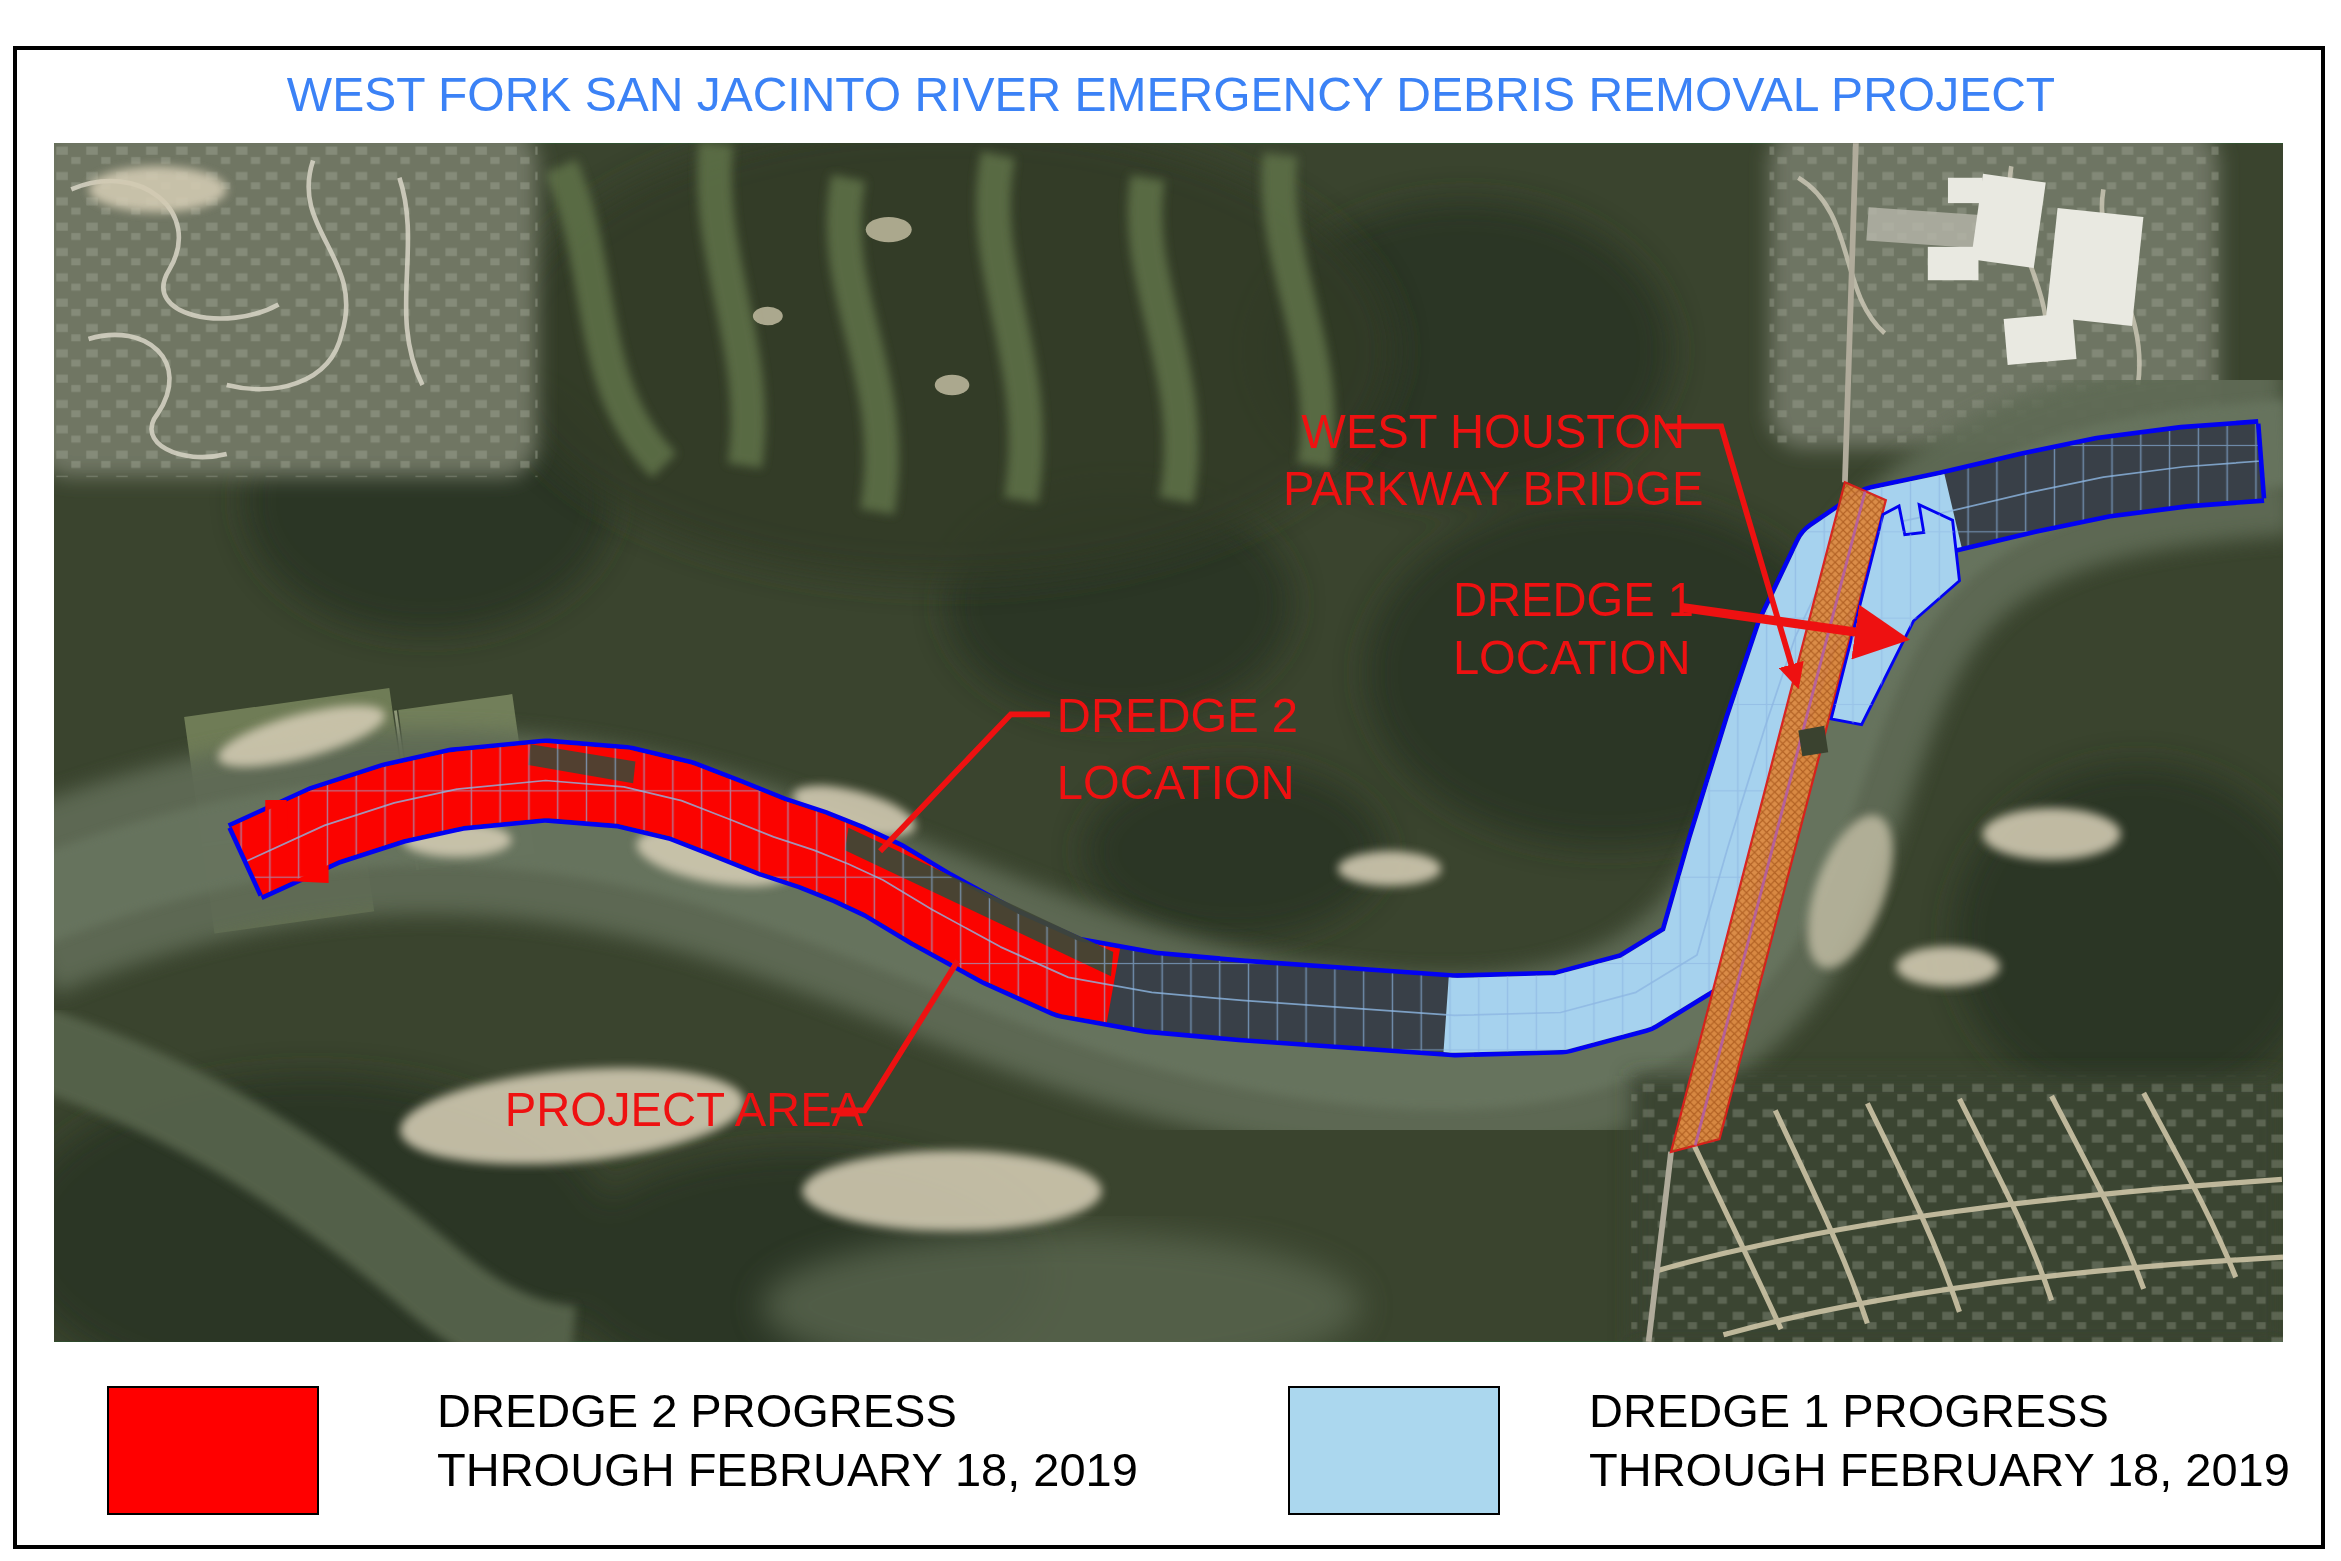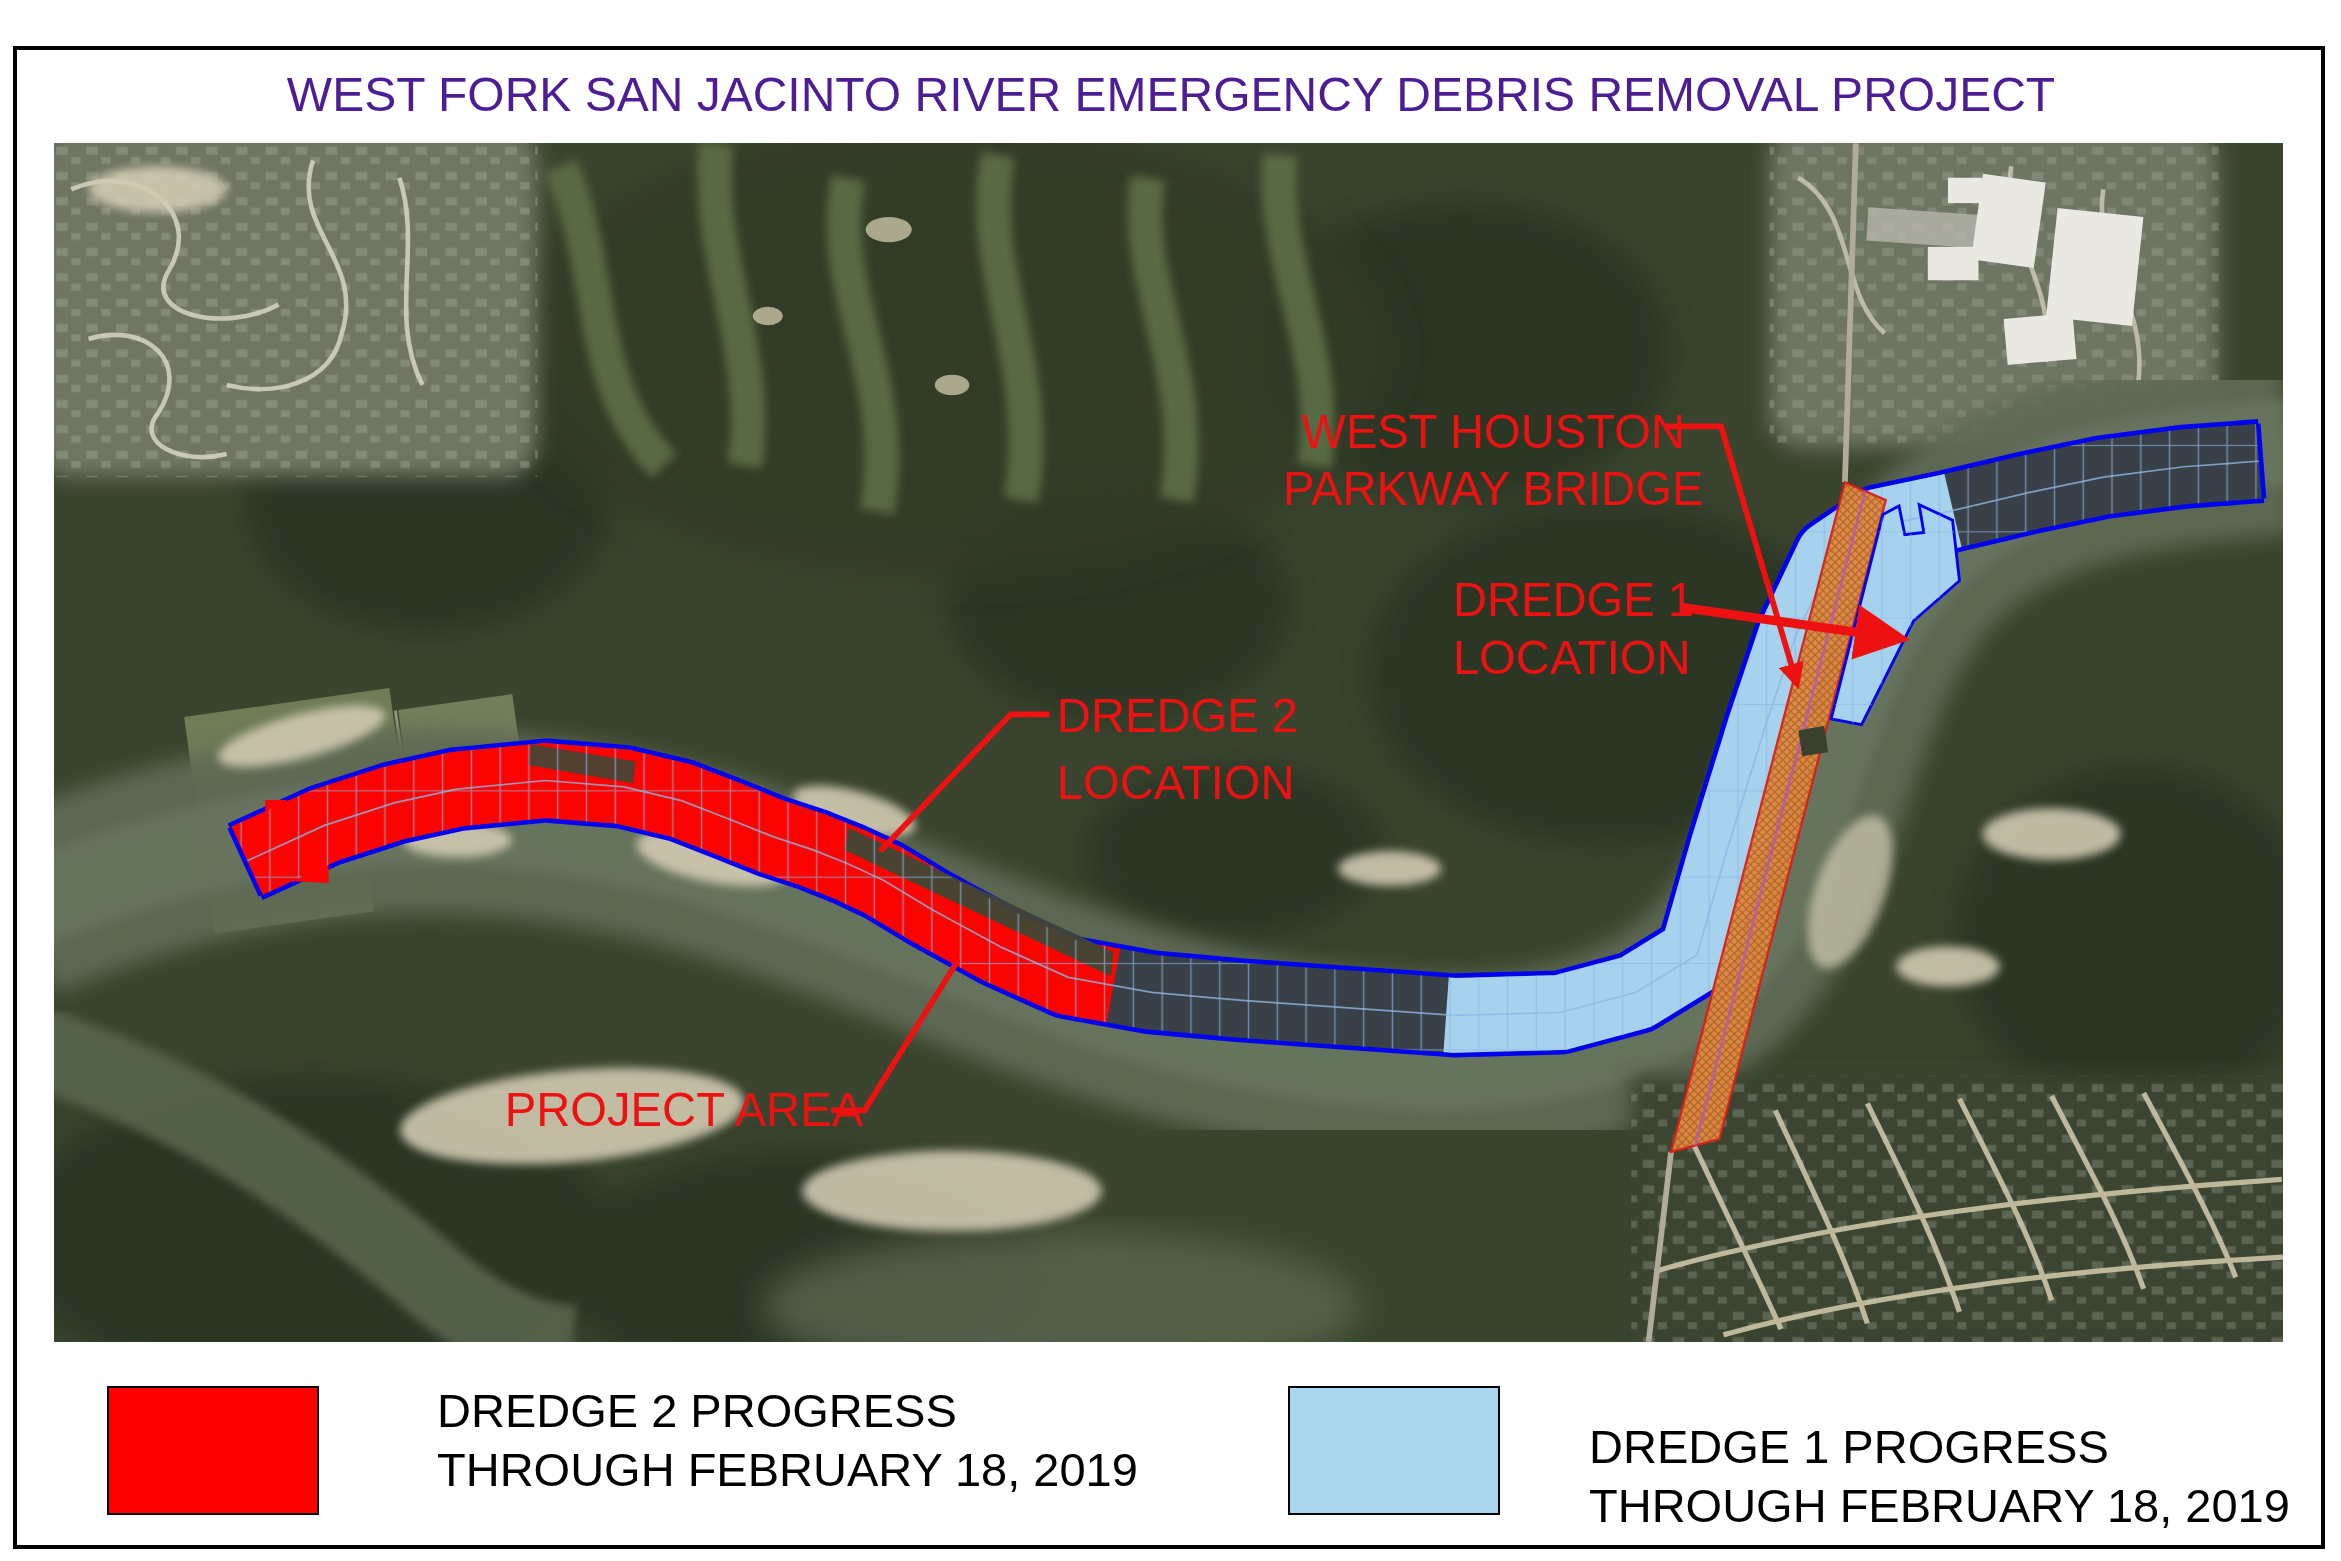--- a/index.html
+++ b/index.html
@@ -6,36 +6,36 @@
   .page{
     position:relative; width:2342px; height:1561px; background:#ffffff;
     font-family:"Liberation Sans", sans-serif; overflow:hidden;
   }
   .frame{
     position:absolute; left:12.7px; top:46px; width:2304px; height:1495px;
     border:4.6px solid #000;
   }
   .title{
     position:absolute; left:0; top:67px; width:2342px;
-    text-align:center; font-size:48px; color:#4c1d95; white-space:nowrap;
+    text-align:center; font-size:48px; color:#3b82f6; white-space:nowrap;
   }
   .map{
     position:absolute; left:54px; top:143px; width:2229px; height:1199px;
     background:#15803d; overflow:hidden;
   }
   .map svg{position:absolute;left:0;top:0;}
   .lbl{font-family:"Liberation Sans",sans-serif; font-size:82px;}
   .leader{fill:none; stroke-linejoin:miter;}
   .band{fill:none; stroke-linejoin:round; stroke-linecap:butt;}
   .swatch{position:absolute; width:212px; height:129px; border:2.3px solid #000; box-sizing:border-box;}
   .sw2{left:107px; top:1386px;}
   .sw1{left:1288px; top:1386px;}
   .ltext{position:absolute; font-size:47px; line-height:1.26; color:#000; white-space:nowrap;}
   .lt2{left:393px; top:1381px;margin-left:44px;}
-  .lt1{left:1589px; top:1381px;margin-top:36px;}
+  .lt1{left:1589px; top:1381px;}
 </style>
 </head>
 <body>
 
 <div class="page">
 
   <div class="frame"></div>
 
   <div class="title">WEST FORK SAN JACINTO RIVER EMERGENCY DEBRIS REMOVAL PROJECT</div>
 

